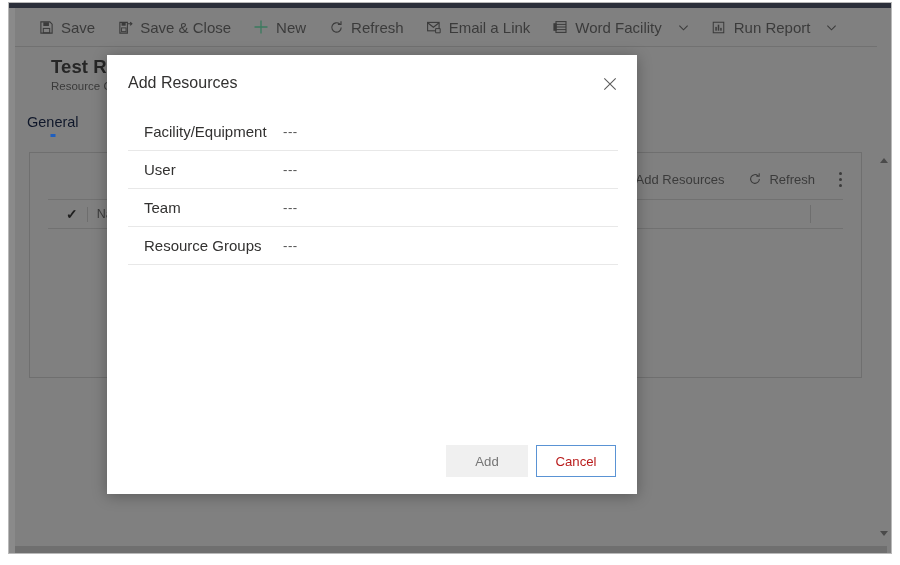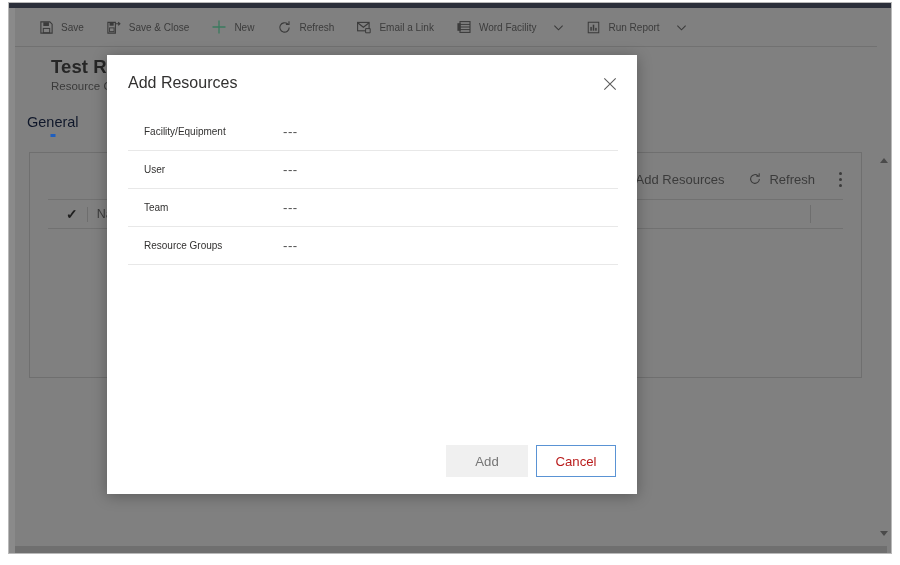--- a/index.html
+++ b/index.html
@@ -54,21 +54,21 @@
     display: flex; align-items: center;
     padding-left: 12px;
     gap: 0px;
   }
   .cmd {
     display: flex; align-items: center;
     height: 34px;
     padding: 0 11px;
     gap: 7px;
     color: #3b3b3b;
-    font-size: 10px;
+    font-size: 15px;
     white-space: nowrap;
     cursor: default;
   }
   .cmd .glyph { display:flex; align-items:center; justify-content:center; width:16px; height:16px; }
   .cmd .caret { margin-left: 9px; display:flex; align-items:center; }
 
   
   .rec-head {
     position: absolute;
     left: 18px; top: 48px;
@@ -196,21 +196,21 @@
     left: 21px; top: 58px;
     width: 490px;
   }
   .form-row {
     height: 38px;
     display: flex; align-items: center;
     border-bottom: 1px solid #e8e8e8;
   }
   .form-label {
     width: 155px;
-    font-size: 10px;
+    font-size: 15px;
     color: #323130;
     padding-left: 16px;
   }
   .form-value {
     font-size: 13.2px;
     color: #4f4f4f;
     letter-spacing: .5px;
   }
 
   .modal-actions {

